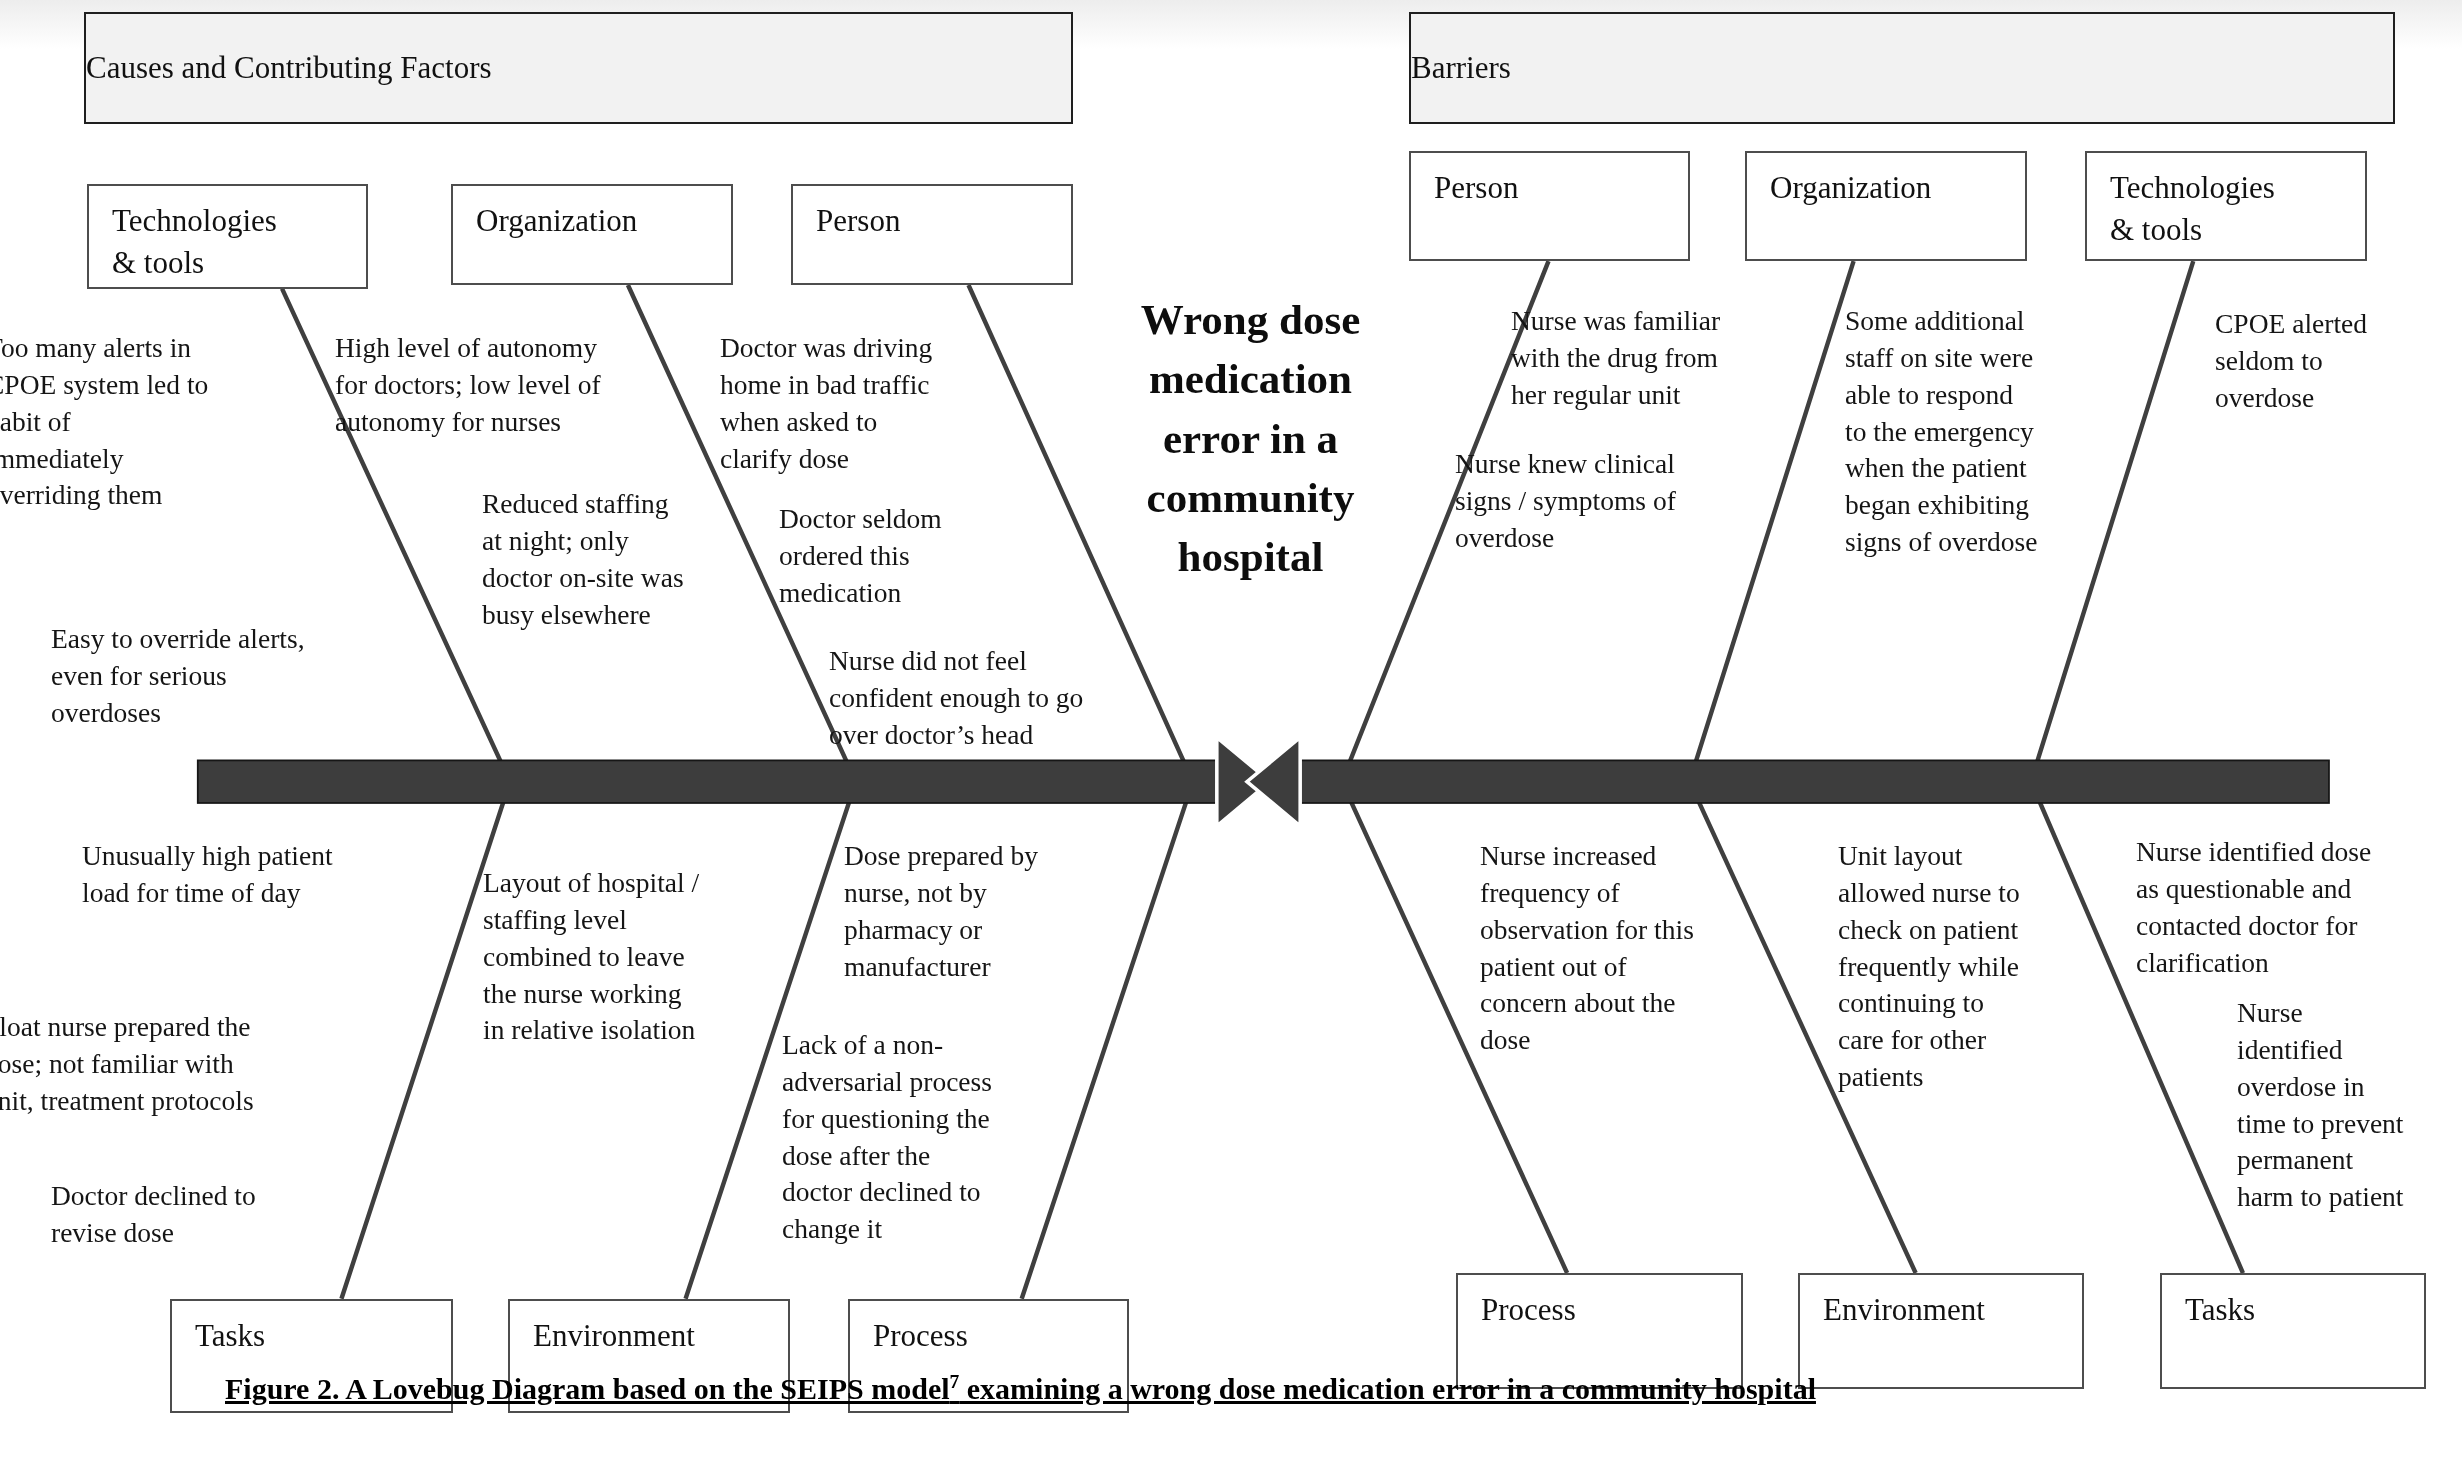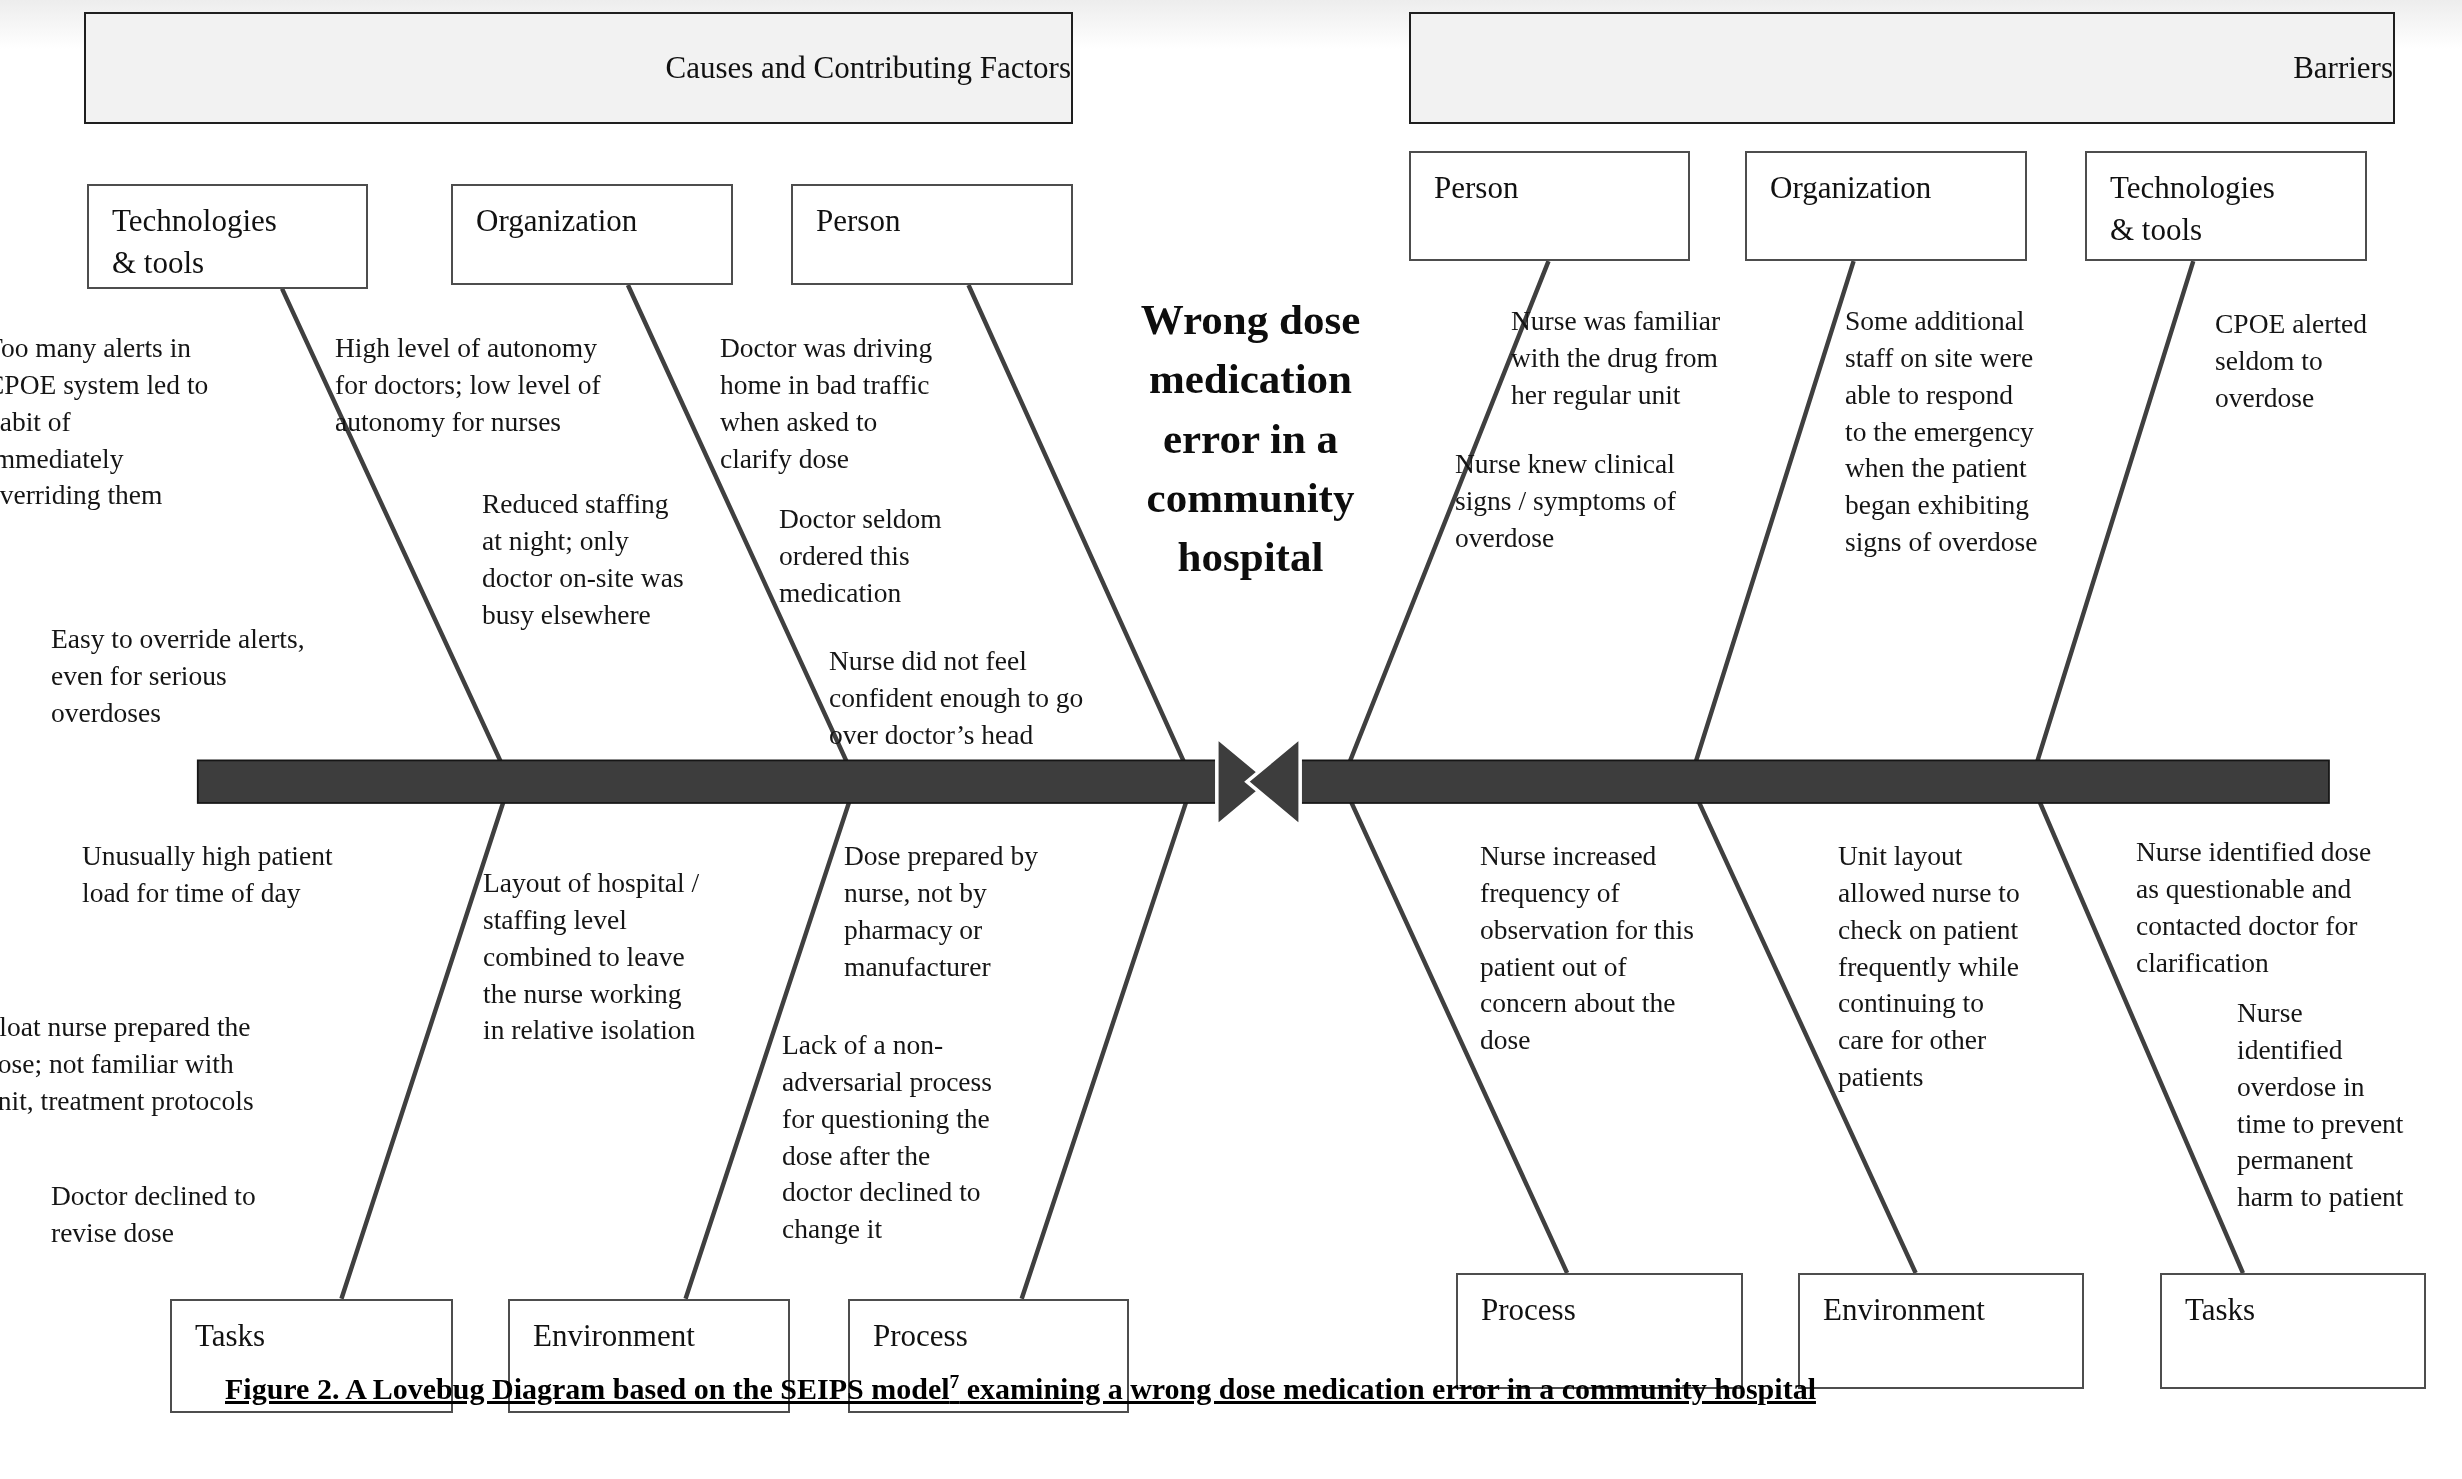--- a/index.html
+++ b/index.html
@@ -12,21 +12,21 @@
     font-family: "Liberation Serif", "DejaVu Serif", serif;
     color: #111111;
   }
   #bones { position: absolute; left: 0; top: 0; width: 2462px; height: 1480px; }
 
   .hdr-box {
     position: absolute;
     background: #f2f2f2;
     border: 2.7px solid #1f1f1f;
     box-sizing: border-box;
-    display: flex; align-items: center; justify-content: flex-end;
+    display: flex; align-items: center; justify-content: flex-start;
     font-size: 31px;
   }
   .cat-box {
     position: absolute;
     background: #ffffff;
     border: 2.7px solid #4d4d4d;
     box-sizing: border-box;
     font-size: 31px;
     padding: 14px 0 14px 23px;
     white-space: pre-line;

